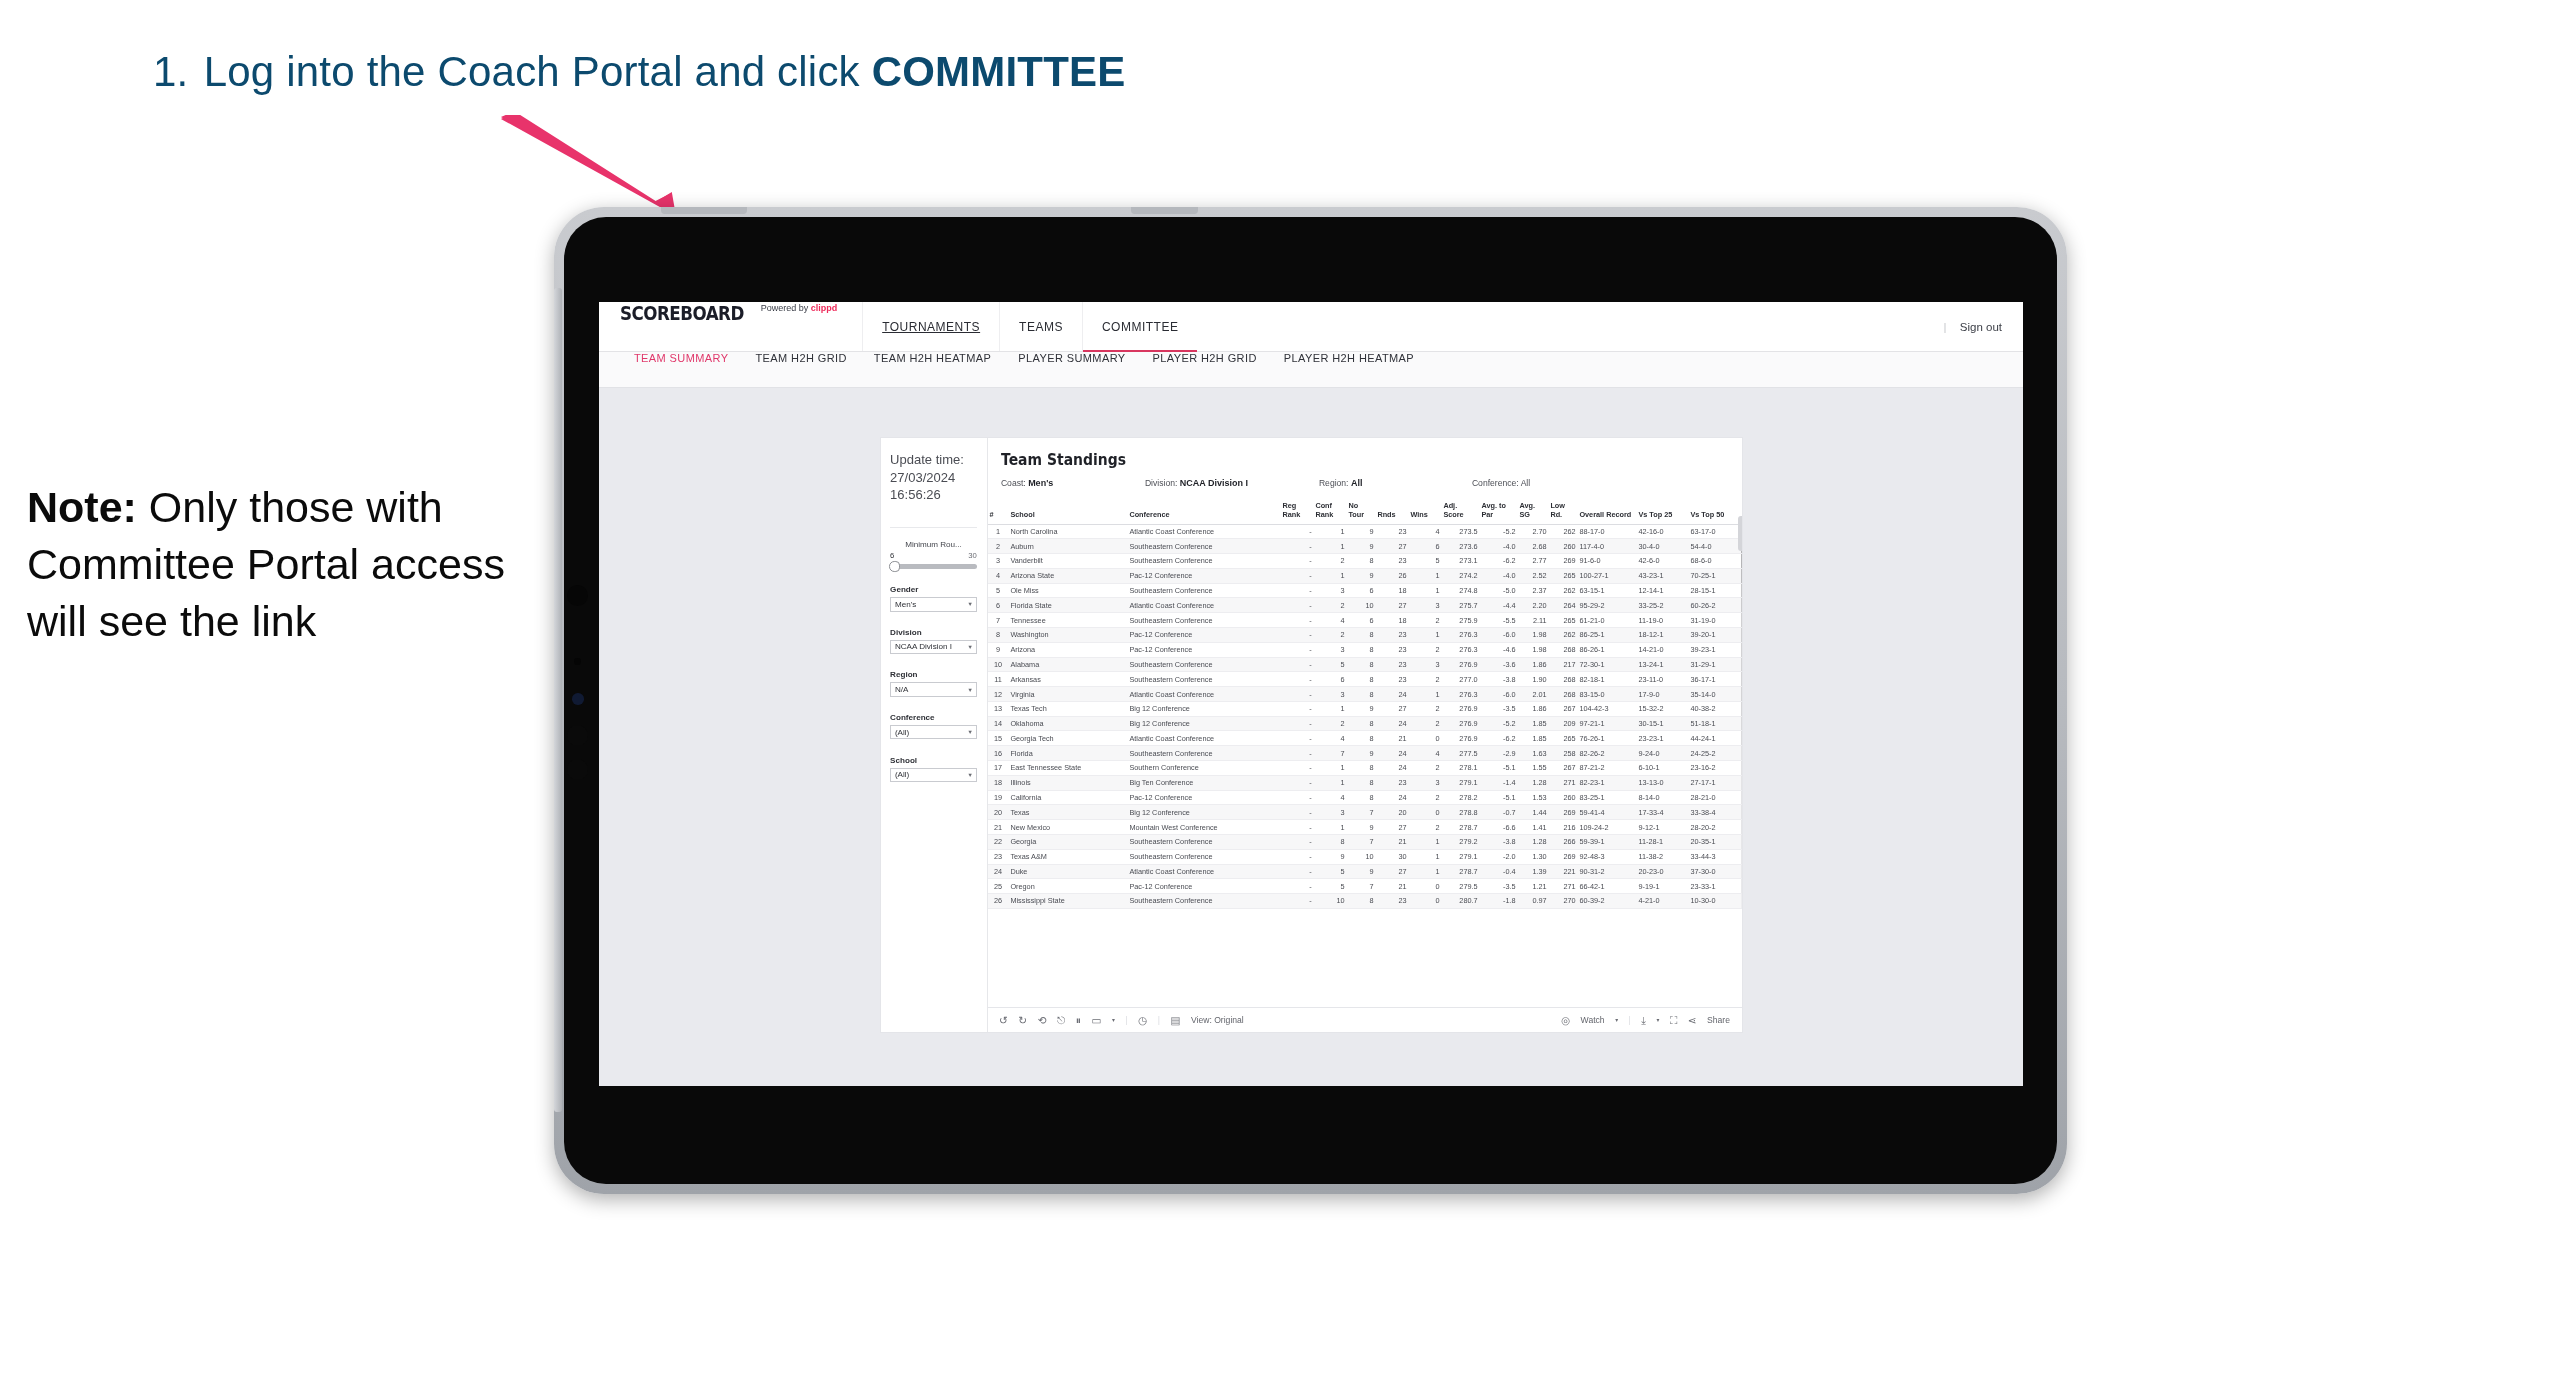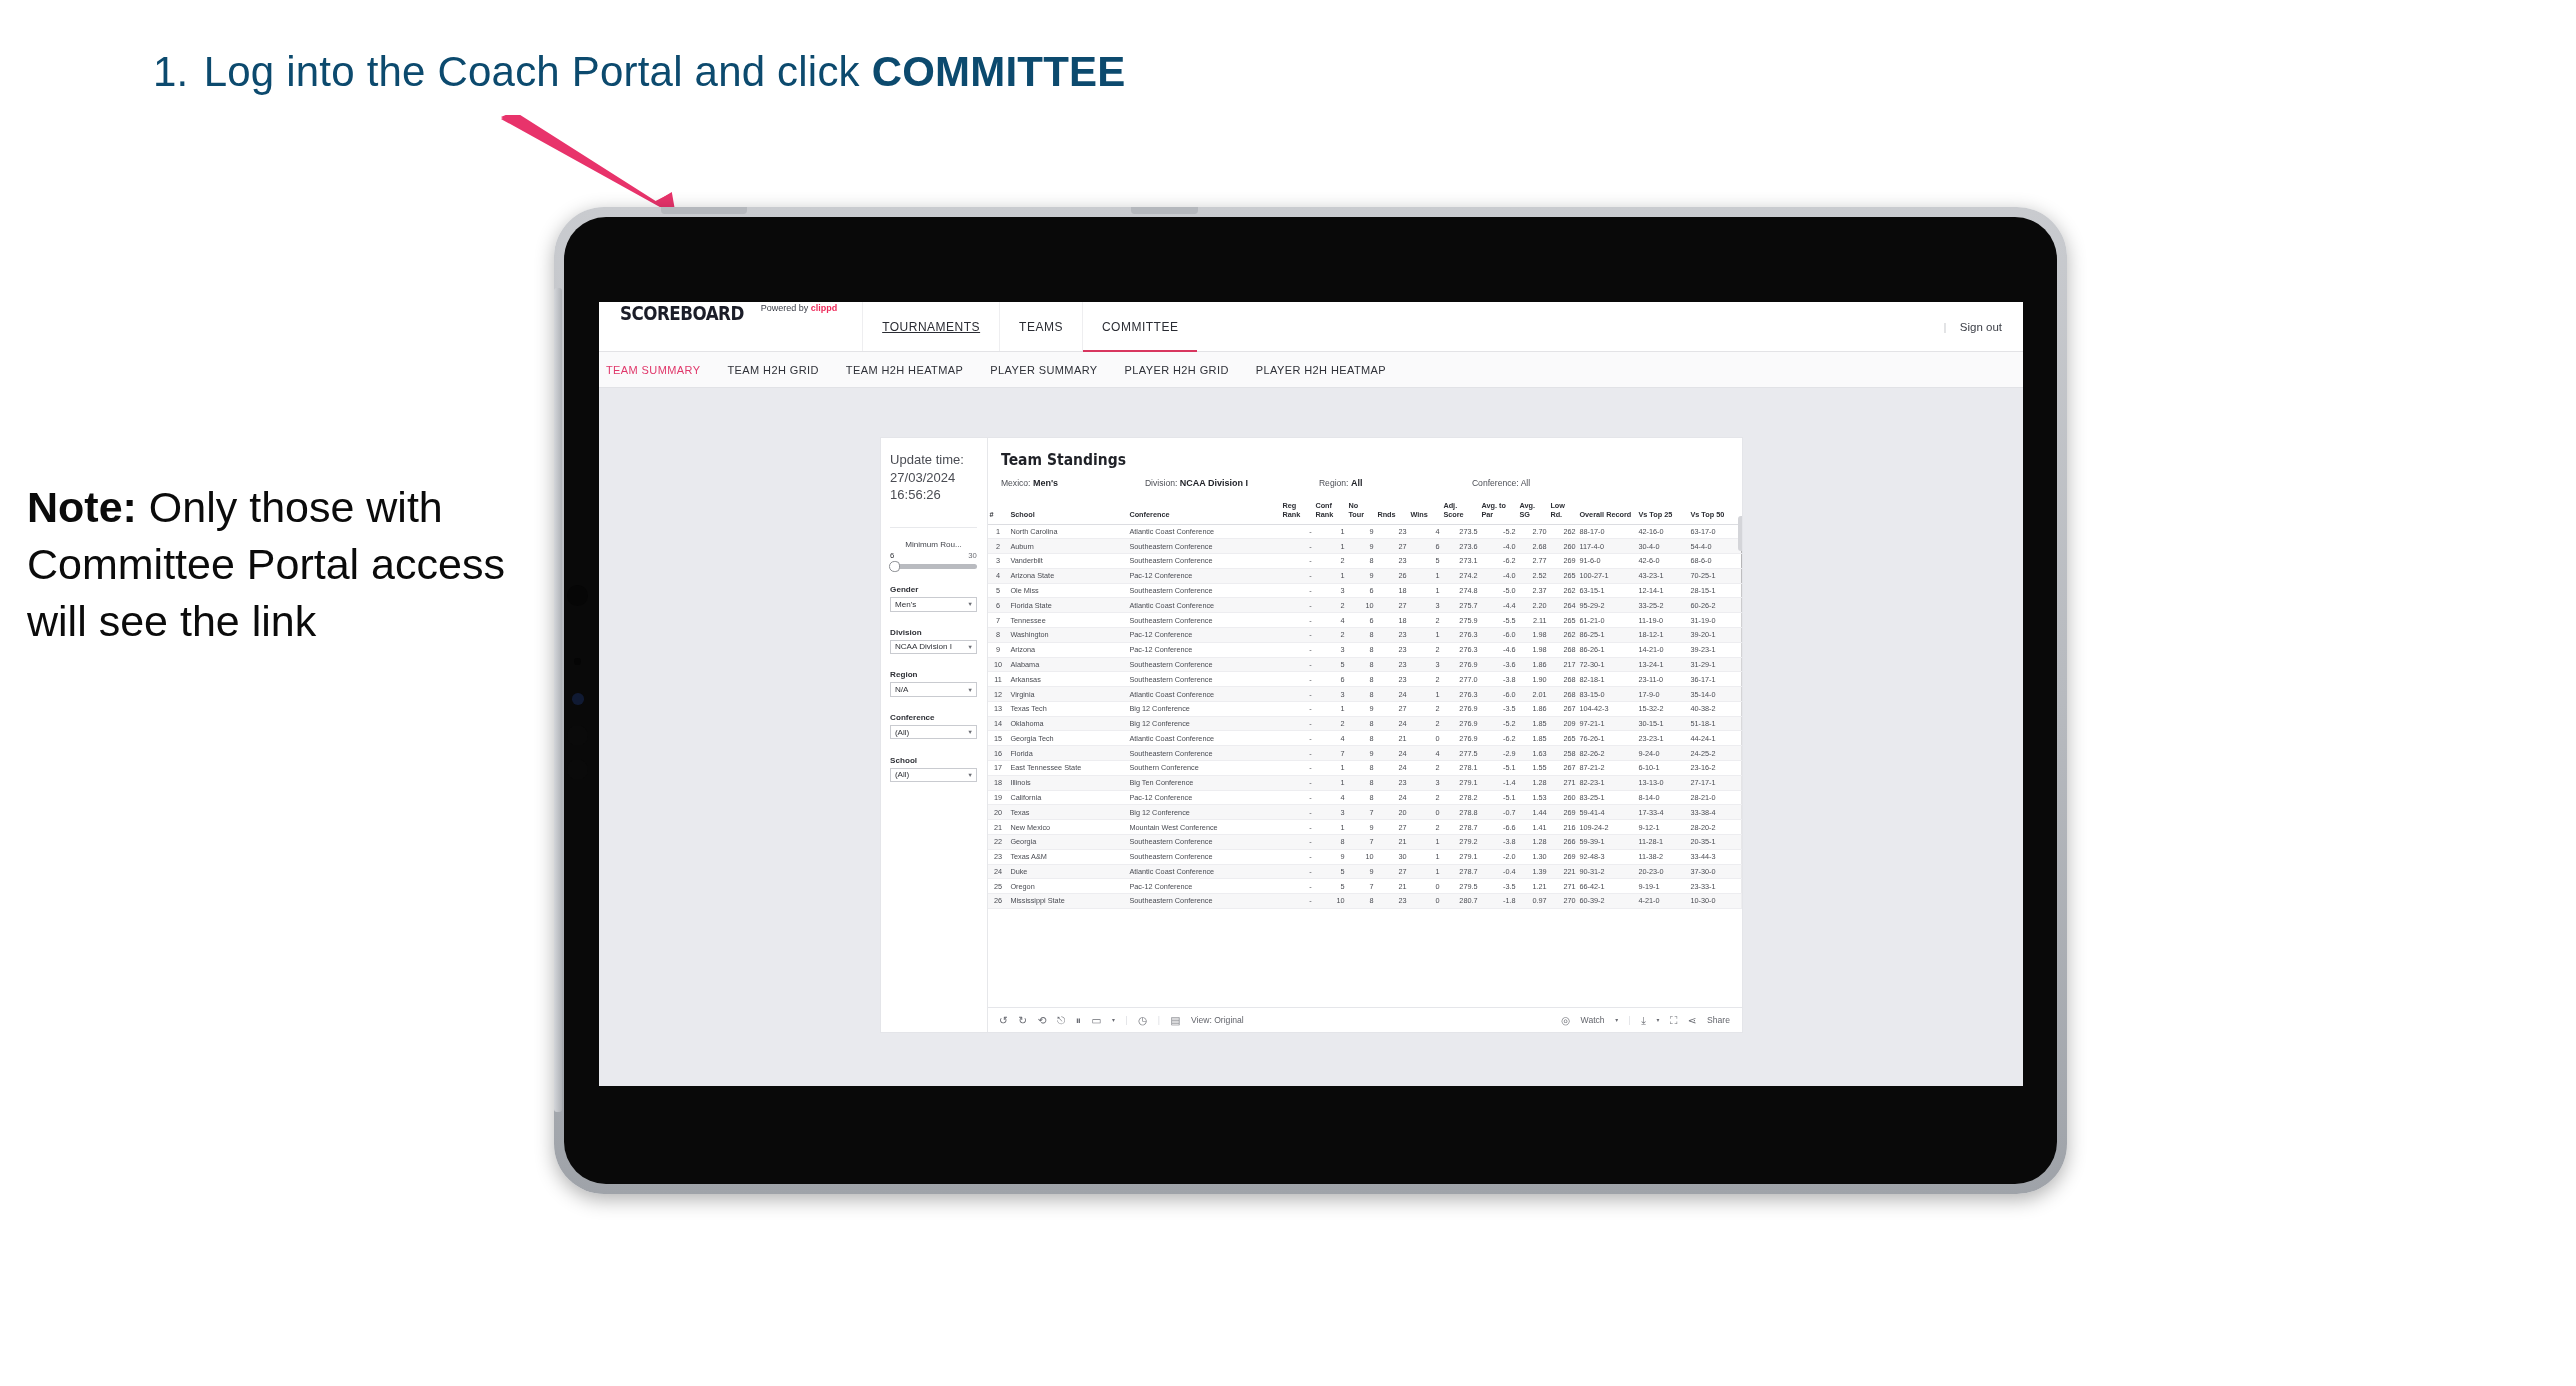--- a/index.html
+++ b/index.html
@@ -123,22 +123,22 @@
     font-size: 11.5px; color:#3c3f47;
   }
   .nav-sep { color:#c6c8cd; }
   .signout { cursor:pointer; }
 
   
   .subnav {
     height: 36px;
     background:#fafafb;
     border-bottom:1px solid #e1e2e6;
-    display:flex; align-items:center;
-    padding-left: 7px;
+    display:flex; 
+    padding-left: 35px;
     gap: 27px;
   }
   .subtab {
     font-size: 11px; letter-spacing:0.4px;
     color:#2f3138; cursor:pointer; white-space:nowrap;
   }
   .subtab.active { color:#e0376a; }
 
   
   .viz-area {
@@ -370,21 +370,21 @@
               <span class="caret">▼</span>
             </div>
           </div>
         </div>
 
         <div class="content">
           <div class="content-head">
             <div class="viz-title">Team Standings</div>
             <div class="viz-filters">
               <div class="vf1">
-                <span>Mexico:</span>
+                <span>Coast:</span>
                 <b>Men's</b>
               </div>
               <div class="vf2">
                 <span>Division:</span>
                 <b>NCAA Division I</b>
               </div>
               <div class="vf3">
                 <span>Region:</span>
                 <b>All</b>
               </div>

